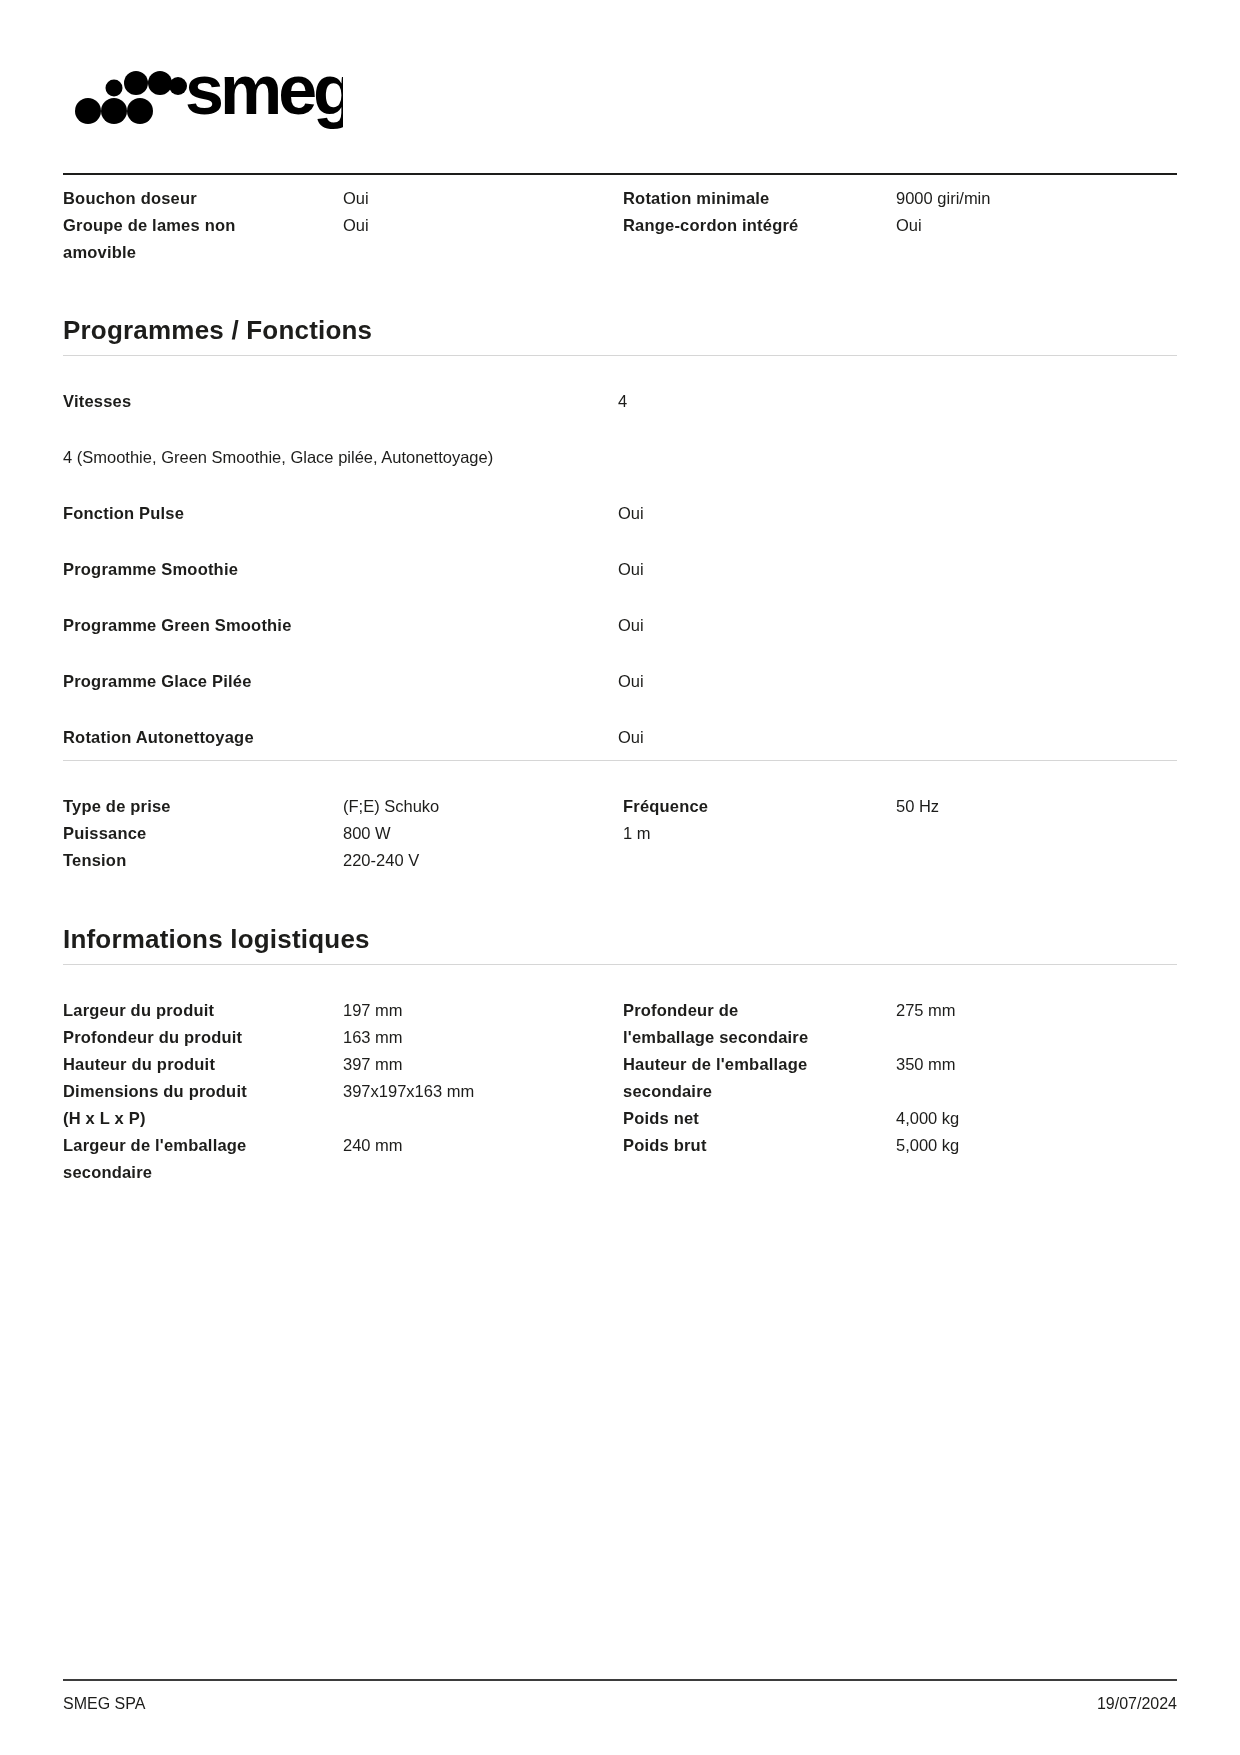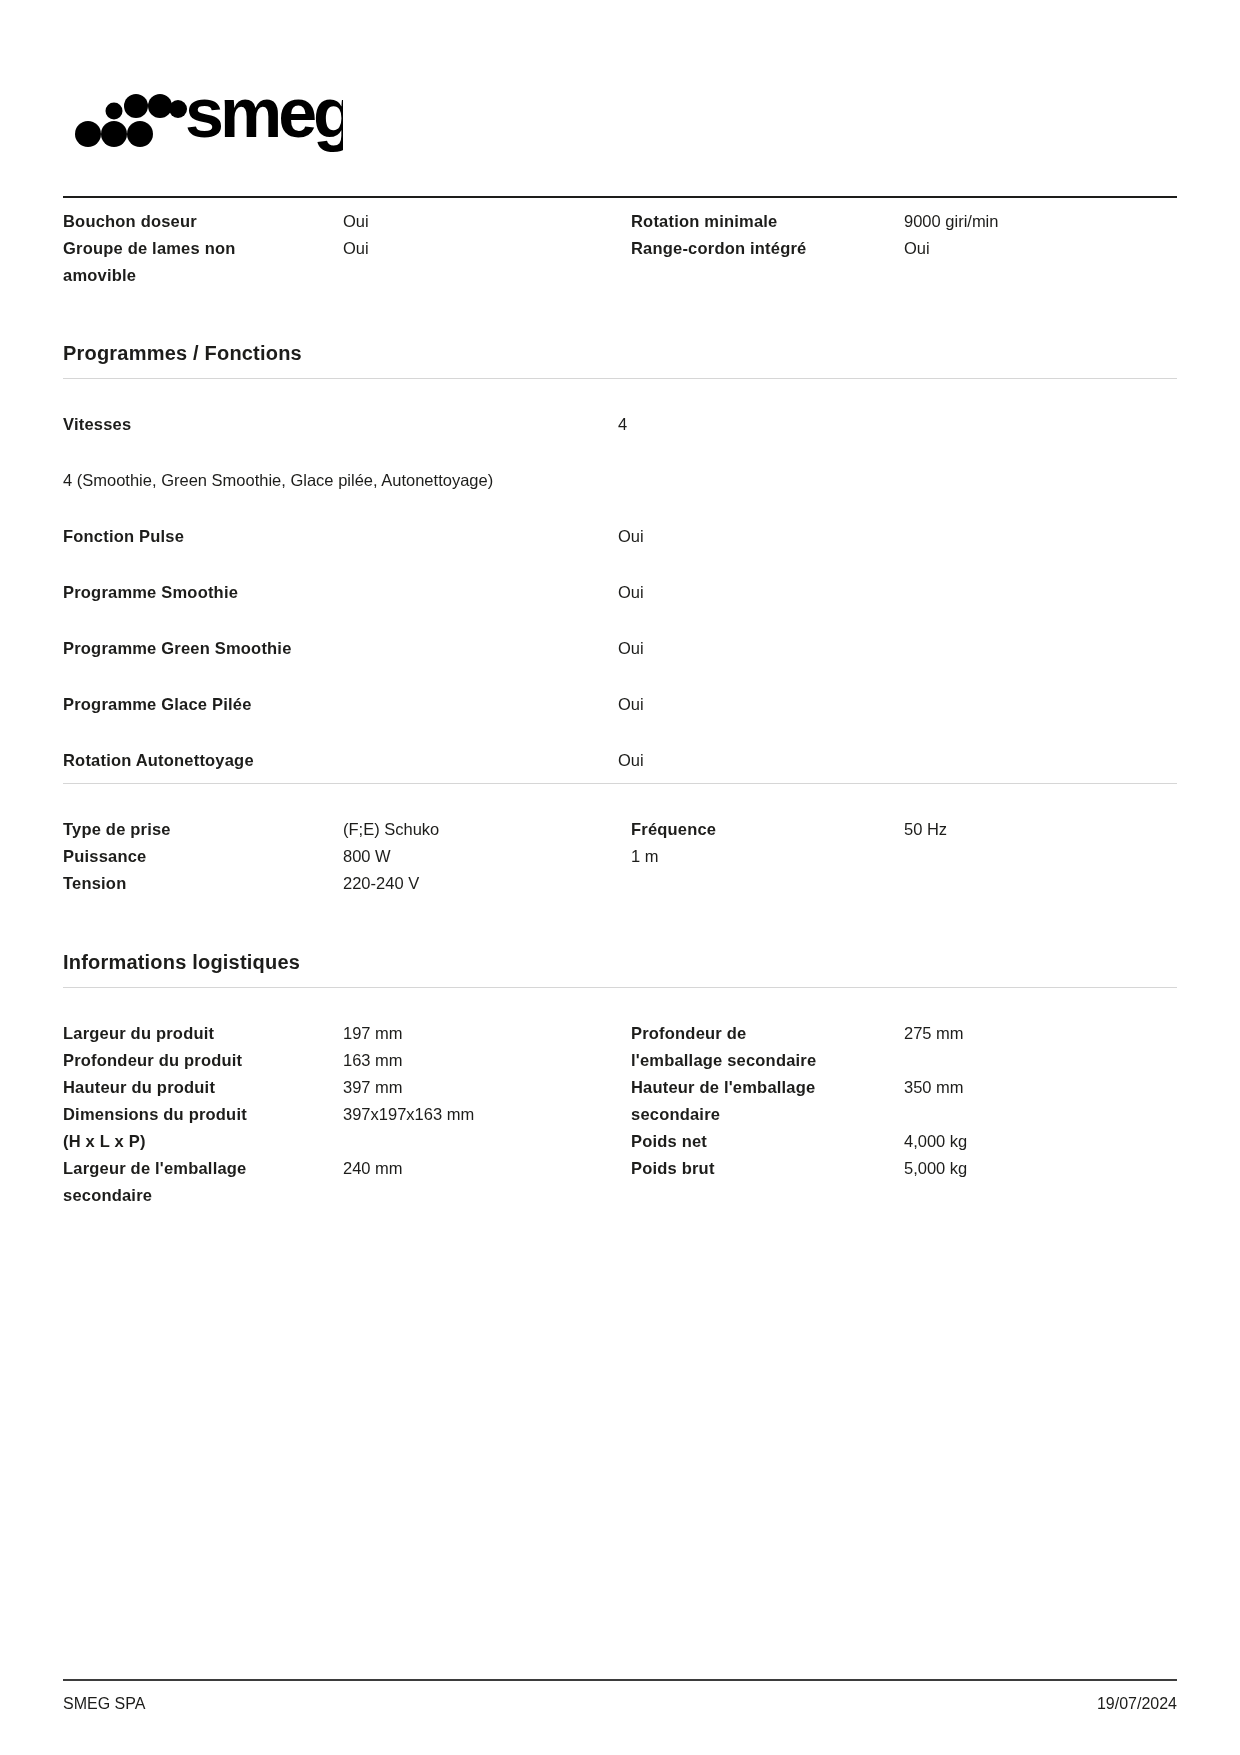--- a/index.html
+++ b/index.html
@@ -9,38 +9,38 @@
     height: 1755px;
     box-sizing: border-box;
     padding: 0 63px;
     background: #ffffff;
     color: #1d1d1b;
     font-family: "Liberation Sans", "DejaVu Sans", sans-serif;
     font-size: 16.5px;
     line-height: 27px;
     overflow: hidden;
   }
-  .logo-wrap { padding-top: 77px; }
+  .logo-wrap { padding-top: 54px; }
   .logo-wrap svg { display: block; }
   .top-rule { border: 0; border-top: 2px solid #1d1d1b; margin: 34px 0 0 0; }
   .section-title {
-    font-size: 20px;
+    font-size: 26px;
     line-height: 32px;
     font-weight: 600;
     letter-spacing: 0.2px;
     margin: 0;
   }
   .mt-h1 { margin-top: 48px; }
   .mt-h2 { margin-top: 51px; }
   .mt-h3 { margin-top: 49px; }
   .section-rule { border: 0; border-top: 1px solid #d6d6d6; margin: 9px 0 0 0; }
   .two-col {
     display: grid;
     grid-template-columns: 556px 1fr;
-    column-gap: 12px;
+    column-gap: 4px;
     align-items: start;
   }
   .first-specs { margin-top: 10px; }
   .rows-block { margin-top: 32px; }
   .col { display: block; }
   .spec-row {
     display: grid;
     grid-template-columns: 280px 1fr;
     align-items: start;
   }

